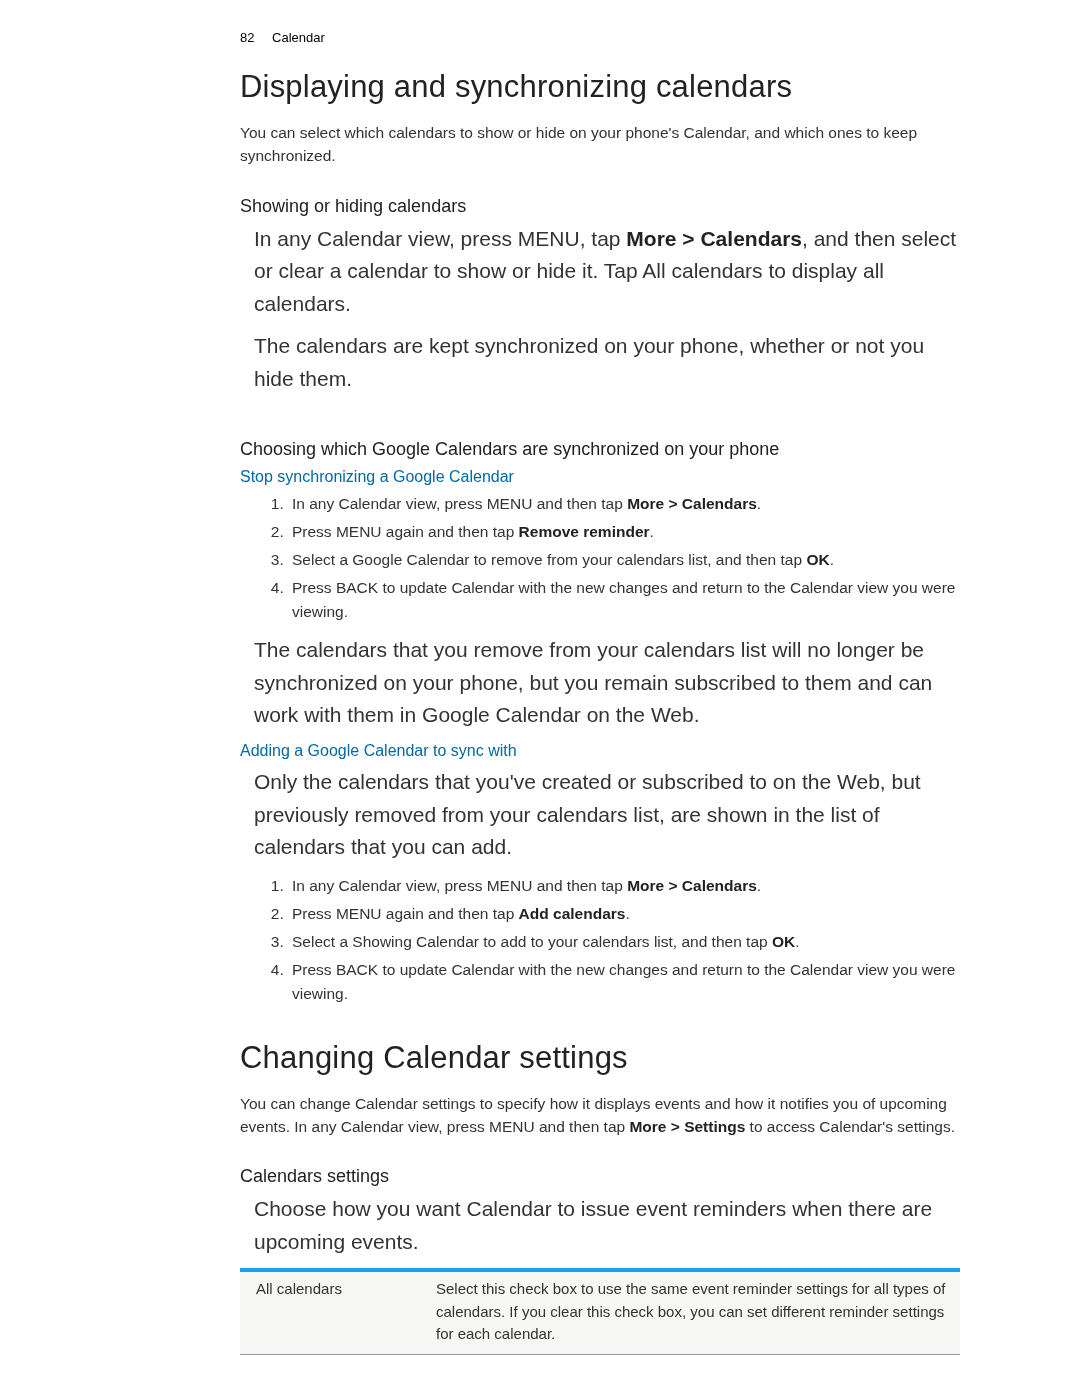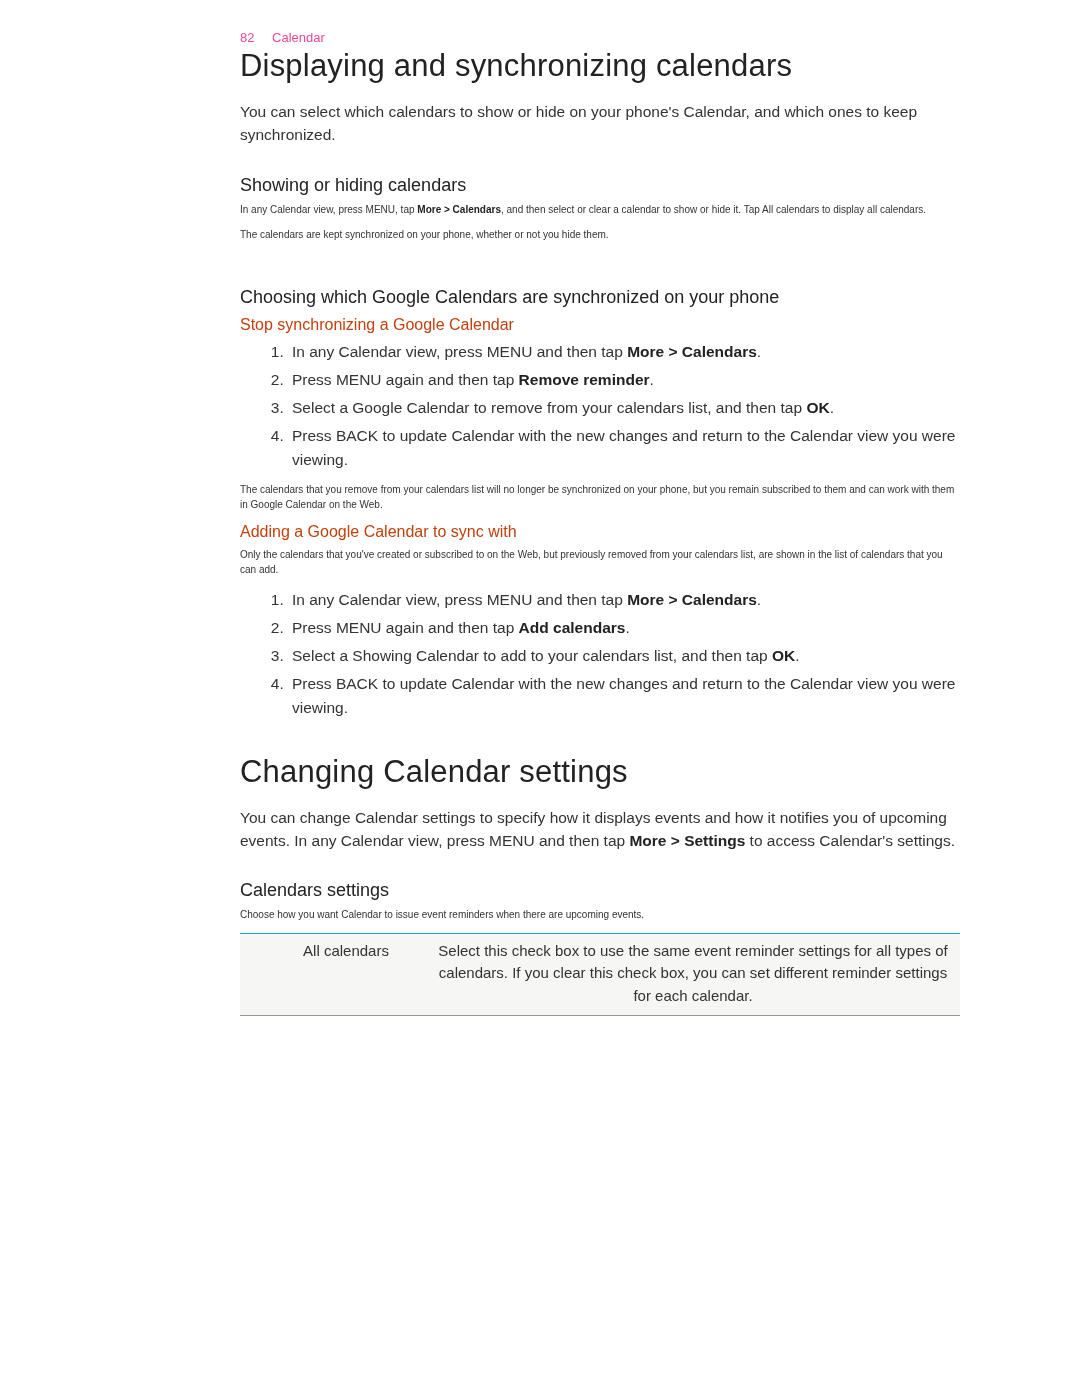--- a/index.html
+++ b/index.html
@@ -9,22 +9,22 @@
     color: #333333;
     width: 1080px;
     height: 1397px;
     position: relative;
   }
   .page {
     padding: 30px 120px 40px 240px;
   }
   .header {
     font-size: 13px;
-    color: #ec4899;
-    margin-bottom: 3px;
+    color: #000000;
+    margin-bottom: 24px;
   }
   .page-num { margin-right: 14px; }
   h1 {
     font-size: 31px;
     font-weight: 400;
     color: #222;
     margin-bottom: 16px;
     letter-spacing: 0.2px;
   }
   .intro {
@@ -34,51 +34,51 @@
     margin-bottom: 28px;
   }
   h2 {
     font-size: 18px;
     font-weight: 500;
     color: #222;
     margin-bottom: 6px;
     margin-top: 10px;
   }
   .para {
-    font-size: 10px;
+    font-size: 21px;
     line-height: 1.55;
     color: #333;
     margin-bottom: 10px;
+    margin-left: 14px;
   }
   .bold { font-weight: 600; color: #222; }
   h3 {
     font-size: 16px;
     font-weight: 500;
-    color: #c2410c;
+    color: #0369a1;
     margin-top: 8px;
     margin-bottom: 6px;
   }
   ol {
     padding-left: 48px;
     margin-bottom: 10px;
   }
   ol li {
     font-size: 15.5px;
     line-height: 1.55;
     color: #333;
     margin-bottom: 4px;
     padding-left: 4px;
   }
   .spacer-lg { height: 24px; }
   .table {
     width: 100%;
-    border-top: 1px solid #0ea5e9;
+    border-top: 4px solid #0ea5e9;
     border-bottom: 1px solid #999;
     margin-top: 6px;
-    text-align: center;
   }
   .table-row {
     display: flex;
     background: #f6f6f5;
     padding: 6px 10px 8px 16px;
   }
   .table-cell-left {
     width: 180px;
     flex-shrink: 0;
     font-size: 15px;

